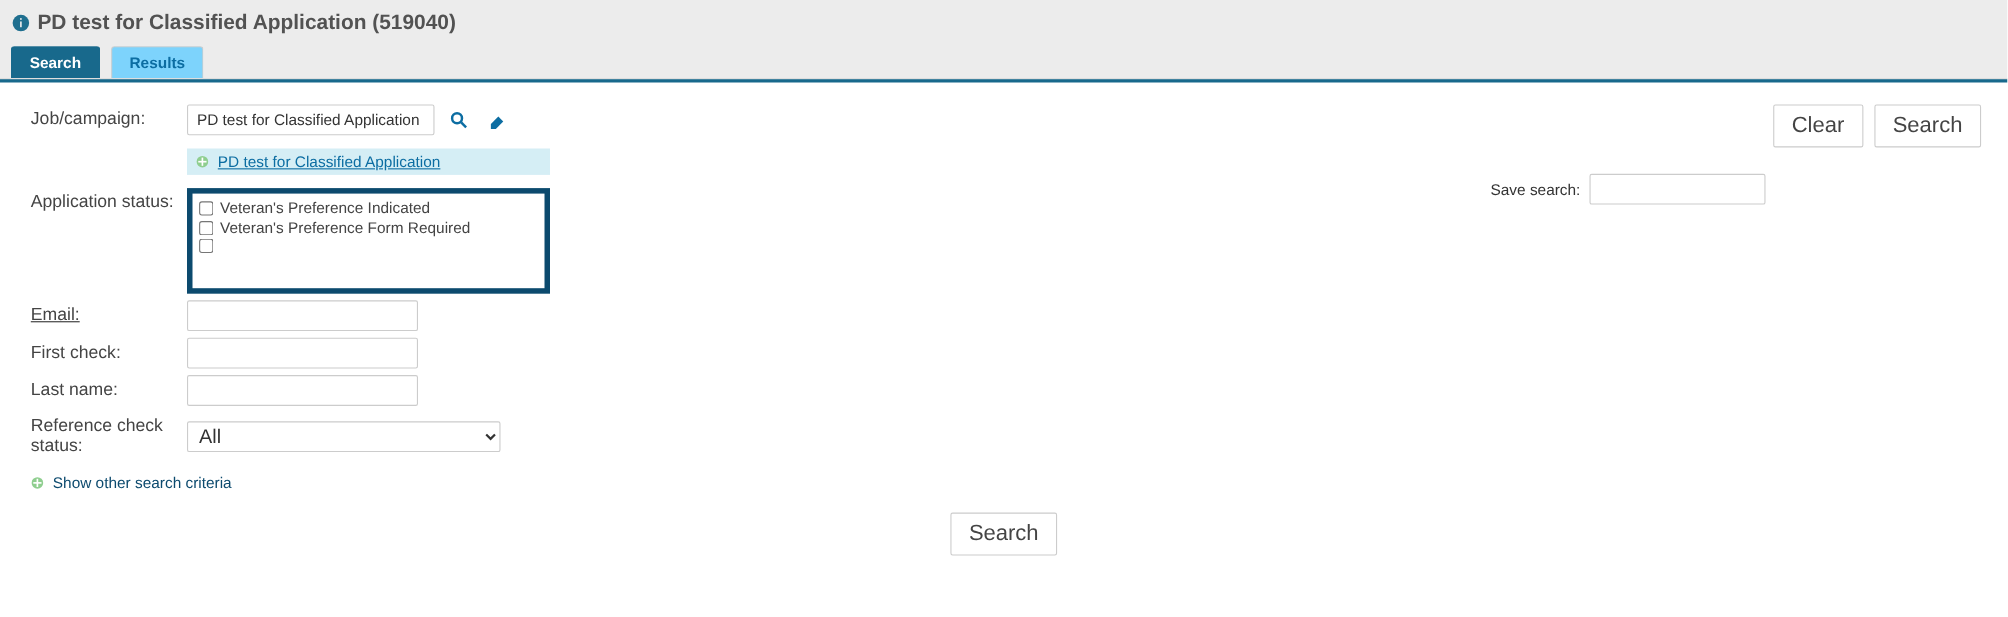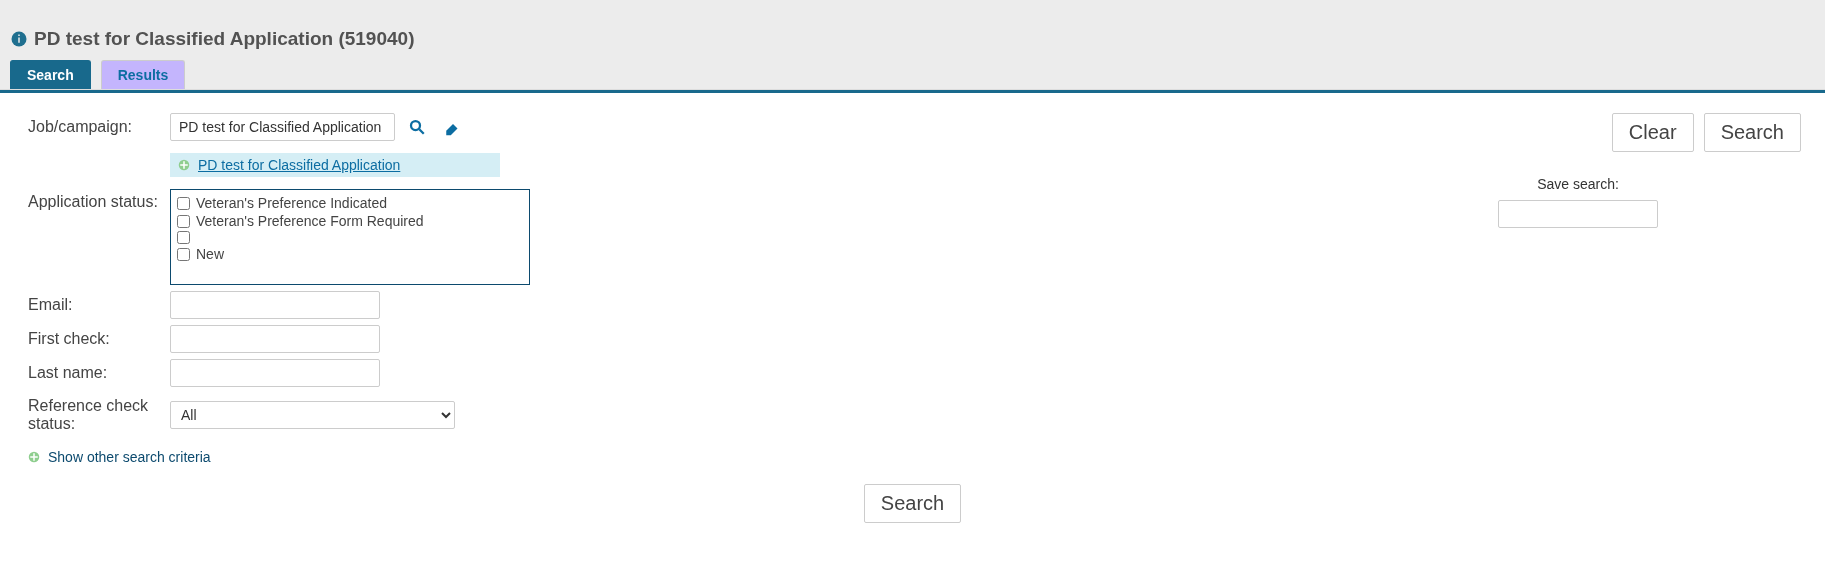--- a/index.html
+++ b/index.html
@@ -17,41 +17,40 @@
   .header-strip {
     background: #ececec;
     border-bottom: 1px solid #ddd;
     padding: 6px 10px 0 10px;
   }
   .page-title {
     display: flex;
     align-items: center;
     gap: 6px;
     padding: 4px 0 10px 0;
-    margin-top: 18px;
   }
   .page-title .info-icon {
     width: 18px; height: 18px;
     color: #1f6f8f;
   }
   .page-title .title-text {
     font-size: 19px;
     font-weight: 700;
     color: #525252;
   }
   .tabs {
     display: flex;
     gap: 10px;
   }
   .tab {
     padding: 6px 16px;
     font-size: 14px;
     border-top-left-radius: 3px;
     border-top-right-radius: 3px;
-    background: #c4b5fd;
+    background: #7dd3fc;
     border: 1px solid #ccc;
     border-bottom: none;
     color: #0c6da2;
     cursor: pointer;
     font-weight: 600;
   }
   .tab.active {
     background: #18698c;
     color: #fff;
     border-color: #18698c;
@@ -119,23 +118,23 @@
     color: #559a55;
     flex-shrink: 0;
   }
   .tag-link {
     color: #0c6da2;
     text-decoration: underline;
     font-size: 14px;
   }
   .status-box {
     position: relative;
-    width: 360px;
+    width: 330px;
     height: 96px;
-    border: 1px solid #0c4a6e;
+    border: 5px solid #0c4a6e;
     overflow: hidden;
   }
   .status-inner {
     height: 100%;
     overflow-y: scroll;
     padding: 4px 6px;
   }
   .status-item {
     display: flex;
     align-items: center;
@@ -144,21 +143,21 @@
     color: #444;
     padding: 1px 0;
     white-space: nowrap;
   }
   .status-item input[type=checkbox] { margin: 0; }
   .select-input {
     width: 285px;
     height: 28px;
     border: 1px solid #ccc;
     border-radius: 2px;
-    font-size: 14px;
+    font-size: 18px;
     padding: 2px 6px;
     color: #333;
     background: #fff;
   }
   .show-more {
     display: inline-flex;
     align-items: center;
     gap: 6px;
     color: #0c4a6e;
     font-size: 14px;
@@ -177,21 +176,20 @@
     font-size: 20px;
     padding: 7px 16px;
     border-radius: 2px;
     cursor: pointer;
   }
   .save-search-row {
     display: flex;
     align-items: center;
     margin-top: 24px;
     gap: 8px;
-    flex-direction: column;
   }
   .save-search-input {
     width: 160px;
     height: 28px;
     border: 1px solid #ccc;
     border-radius: 2px;
     padding: 2px 6px;
   }
   .bottom-search {
     text-align: center;
@@ -264,30 +262,26 @@
                 <input type="checkbox" style="">
                 <span>Veteran's Preference Indicated</span>
               </label>
               <label class="status-item">
                 <input type="checkbox" style="">
                 <span>Veteran's Preference Form Required</span>
               </label>
               <label class="status-item">
                 <input type="checkbox" style="">
               </label>
-              <label class="status-item">
-                <input type="checkbox" style="">
-                <span>New</span>
-              </label>
             </div>
         </div>
       </div>
 
       
-      <div class="form-row align-center" style="">
+      <div class="form-row align-center" style="text-decoration:underline;">
         <div class="form-label">Email:</div>
         <input type="text" class="text-input" value="" style="">
       </div>
       
       <div class="form-row align-center">
         <div class="form-label">First check:</div>
         <input type="text" class="text-input" value="" style="">
       </div>
       
       <div class="form-row align-center">

